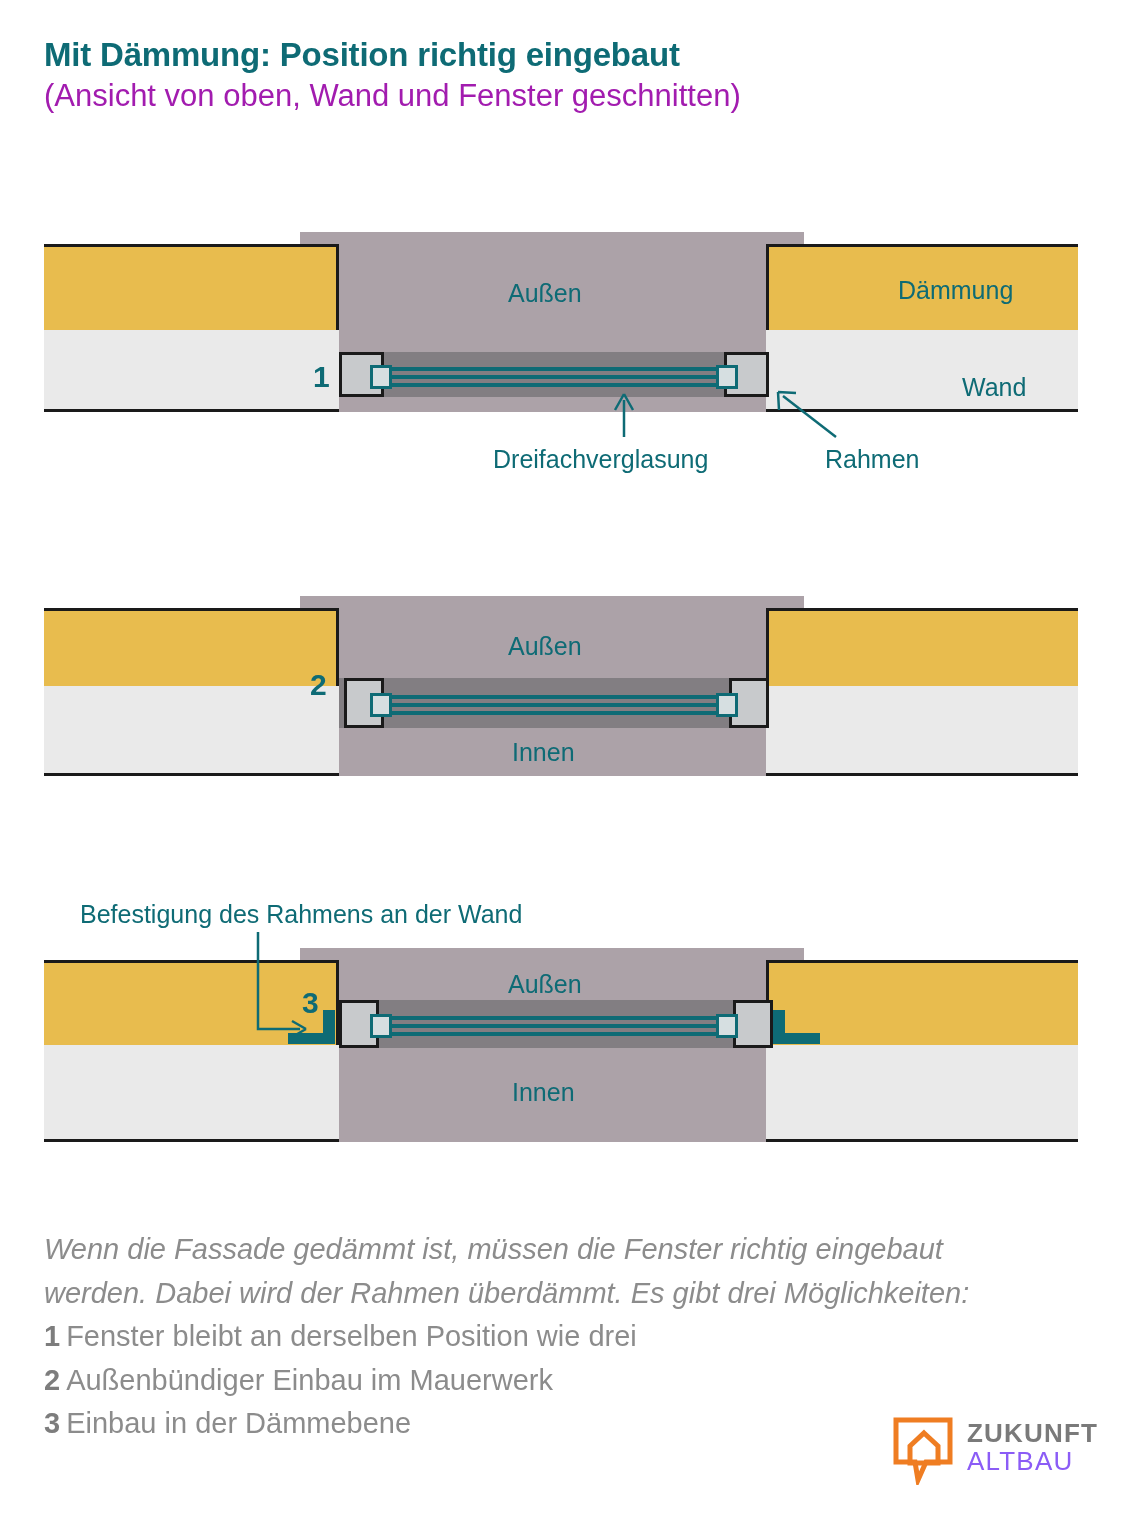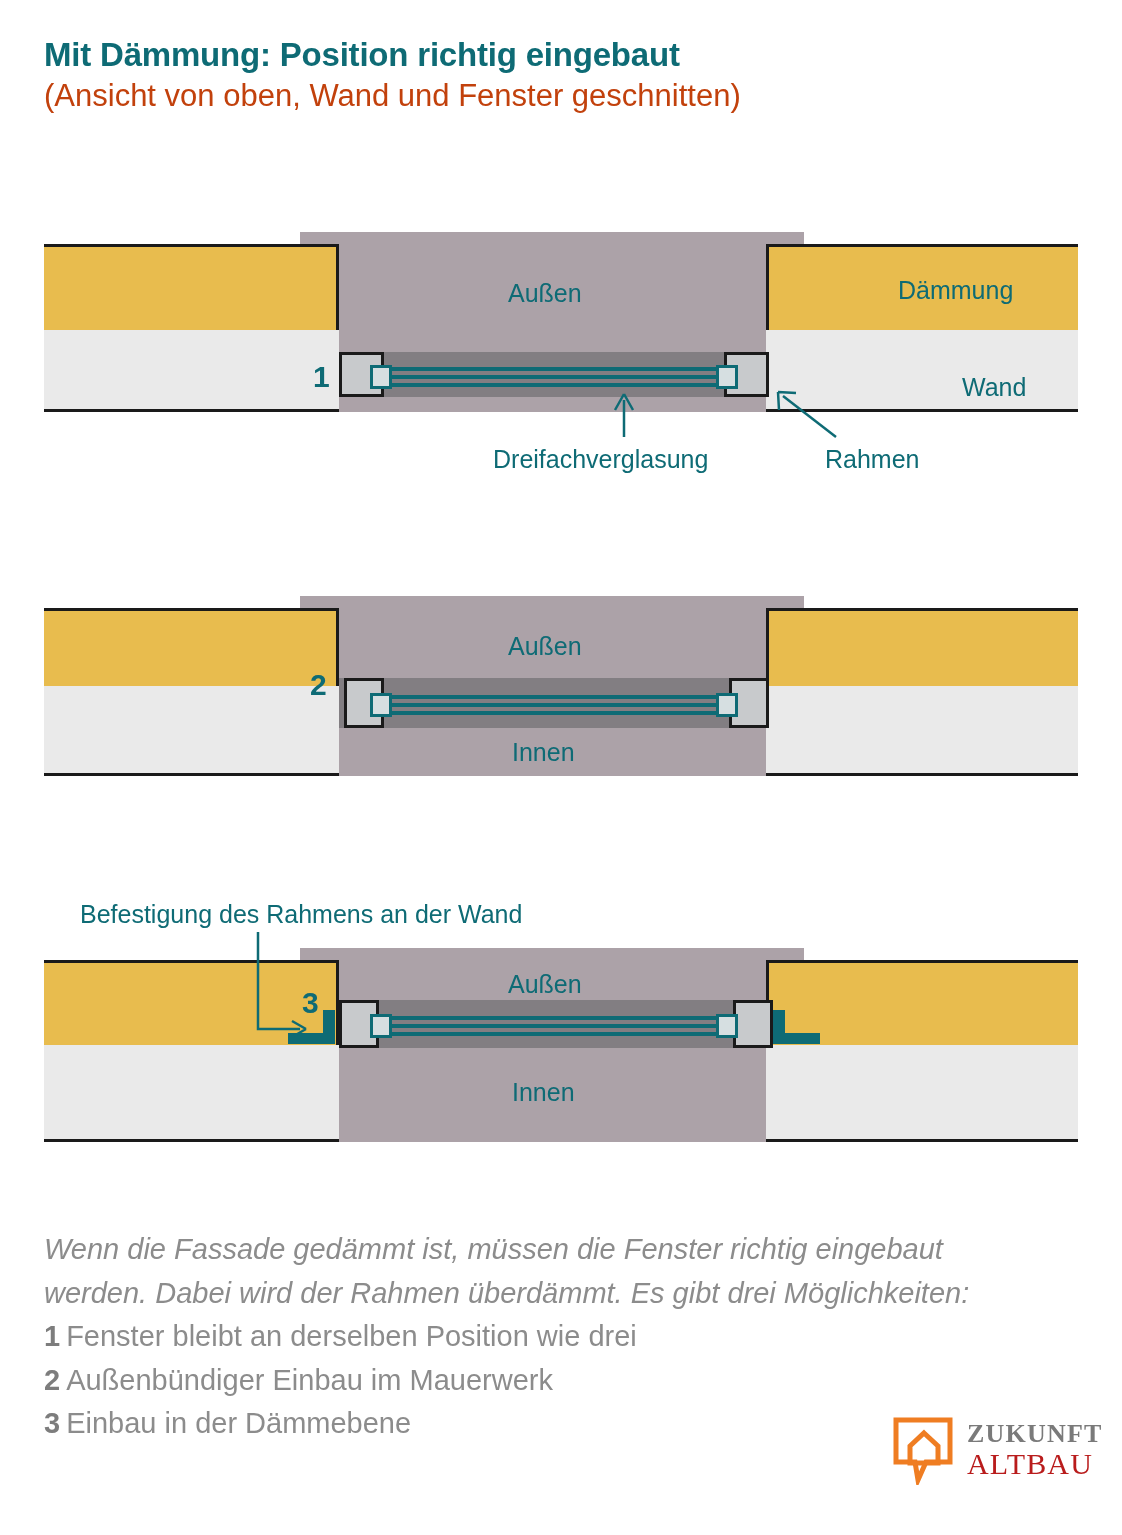--- a/index.html
+++ b/index.html
@@ -15,21 +15,21 @@
   .page { position:relative; width:1122px; height:1535px; }
 
   
   .header { position:absolute; left:44px; top:36px; width:1040px; }
   .title {
     font-size:33px; font-weight:bold; color:#0e6b75;
     letter-spacing:-0.2px; line-height:1.18; margin:0;
     white-space:nowrap;
   }
   .subtitle {
-    font-size:31px; font-weight:normal; color:#c2410c;
+    font-size:31px; font-weight:normal; color:#a21caf;
     line-height:1.2; margin:2px 0 0 0; white-space:nowrap;
   }
 
   
   .diagram { position:absolute; left:0; width:1122px; }
   .dg { position:absolute; }
 
   
   .yellow   { background:#e8bc4e; }
   .wall     { background:#eaeaea; }
@@ -61,25 +61,25 @@
   
   .copy { position:absolute; left:44px; top:1227px; width:1000px; }
   .copy p {
     margin:0; color:#8c8c8c; font-size:29px; line-height:1.52;
     font-family:"Liberation Sans", sans-serif; font-weight:normal;font-style:italic;
   }
   .copy .item { margin:0; color:#8c8c8c; font-size:29px; line-height:1.5; }
   .copy .item b { color:#7d7d7d; font-weight:bold; margin-right:6px; }
 
   
-  .logo { position:absolute; left:893px; top:1415px; width:190px; height:84px;font-family:Liberation Serif, serif; }
+  .logo { position:absolute; left:893px; top:1415px; width:190px; height:84px; }
   .logo-mark { position:absolute; left:0; top:2px; width:62px; height:68px; }
   .logo-text { position:absolute; left:74px; top:5px; }
   .logo-top { font-size:26px; font-weight:bold; color:#7a7a7a; letter-spacing:1.2px; line-height:1.05;}
-  .logo-bot { font-size:30px; font-weight:normal; color:#b91c1c; letter-spacing:1.2px; line-height:1.12;}
+  .logo-bot { font-size:26px; font-weight:normal; color:#8b5cf6; letter-spacing:1.2px; line-height:1.12;}
 </style>
 </head>
 <body>
 
 <div class="page">
 
   <div class="header">
     <h1 class="title">Mit Dämmung: Position richtig eingebaut</h1>
     <div class="subtitle">(Ansicht von oben, Wand und Fenster geschnitten)</div>
   </div>

